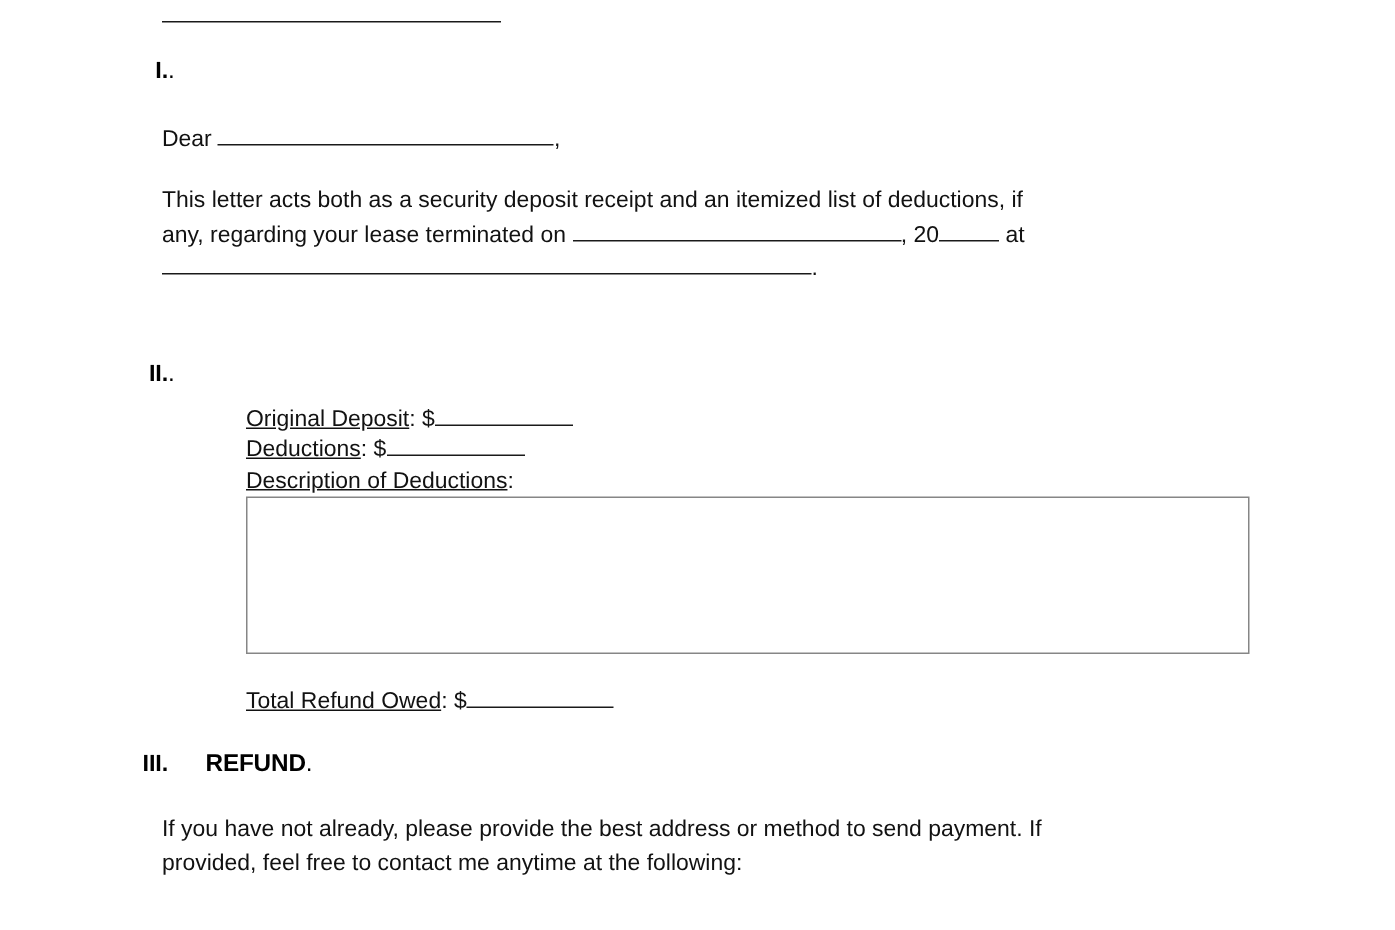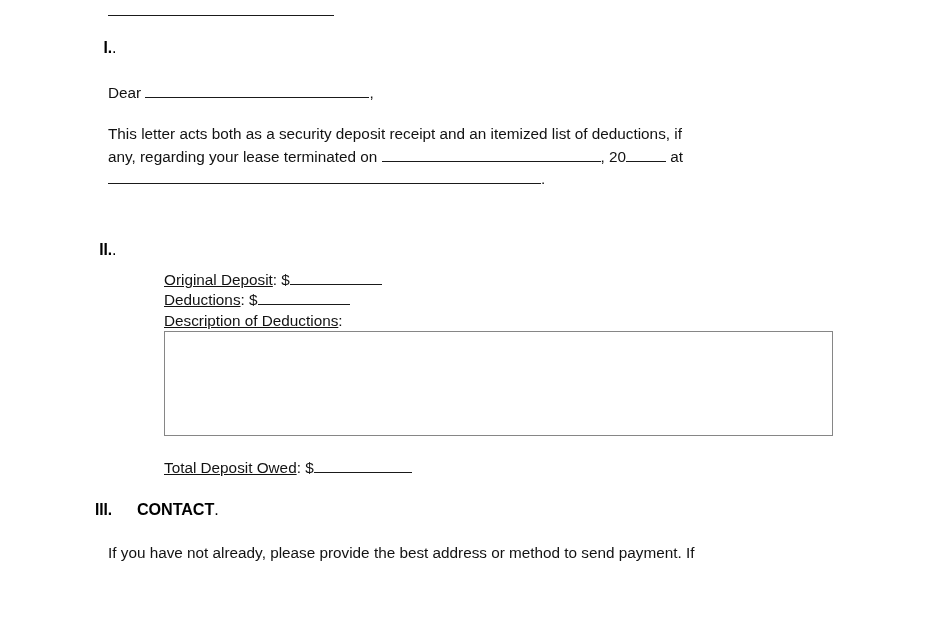--- a/index.html
+++ b/index.html
@@ -173,26 +173,27 @@
       <span class="lbl-u">Deductions</span><span>: $</span><span class="rule rule-amt-3"></span>
     </div>
     <div class="refund-line">
       <span class="lbl-u">Description of Deductions</span><span>:</span>
     </div>
   </div>
 
   <div class="desc-box"></div>
 
   <div class="total-line">
-    <span class="lbl-u">Total Deposit Owed</span><span>: $</span><span class="rule rule-amt-4"></span>
+    <span class="lbl-u">Total Refund Owed</span><span>: $</span><span class="rule rule-amt-4"></span>
   </div>
 
   <div class="section-head" id="sec3">
     <span class="sec-num">III.</span>
-    <span class="sec-title">CONTACT</span>
+    <span class="sec-title">REFUND</span>
     <span class="sec-dot">.</span>
   </div>
 
   <div class="para body-text" id="p3">
     <div>If you have not already, please provide the best address or method to send payment. If</div>
+    <div>provided, feel free to contact me anytime at the following:</div>
   </div>
 
 </div>
 
 </body></html>

